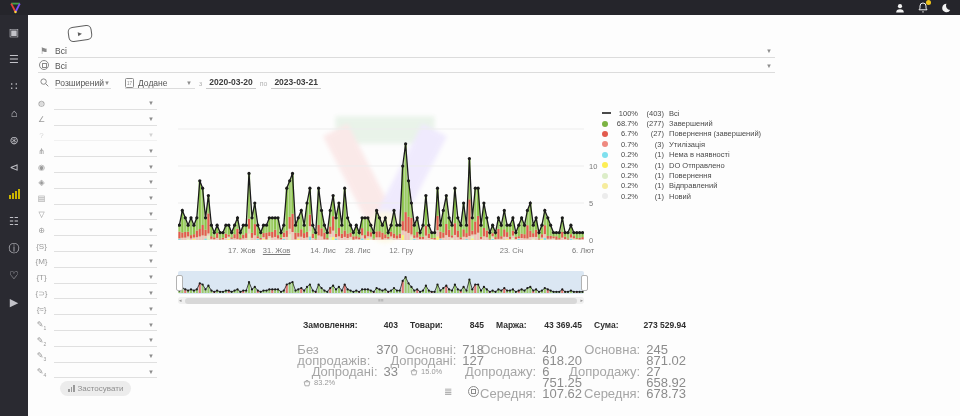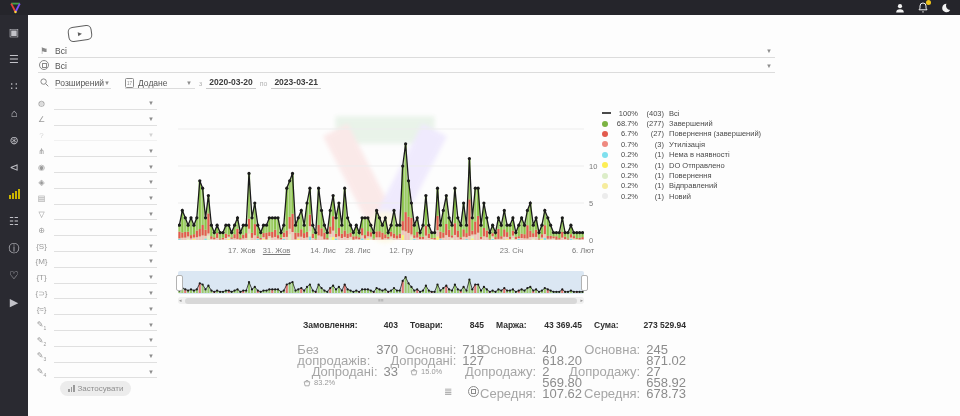--- a/index.html
+++ b/index.html
@@ -1346,21 +1346,21 @@
         <div class="st-head">
           <span>Маржа:</span>
           <span>43 369.45</span>
         </div>
         <div class="st-row">
           <span>Основна:</span>
           <b>40 618.20</b>
         </div>
         <div class="st-row">
           <span>Допродажу:</span>
-          <b>2 569.80</b>
+          <b>6 751.25</b>
         </div>
         <div class="st-row">
           <span>Середня:</span>
           <b>107.62</b>
         </div>
       </div>
       <div class="st-col" style="width: 92px;">
         <div class="st-head">
           <span>Сума:</span>
           <span>273 529.94</span>

